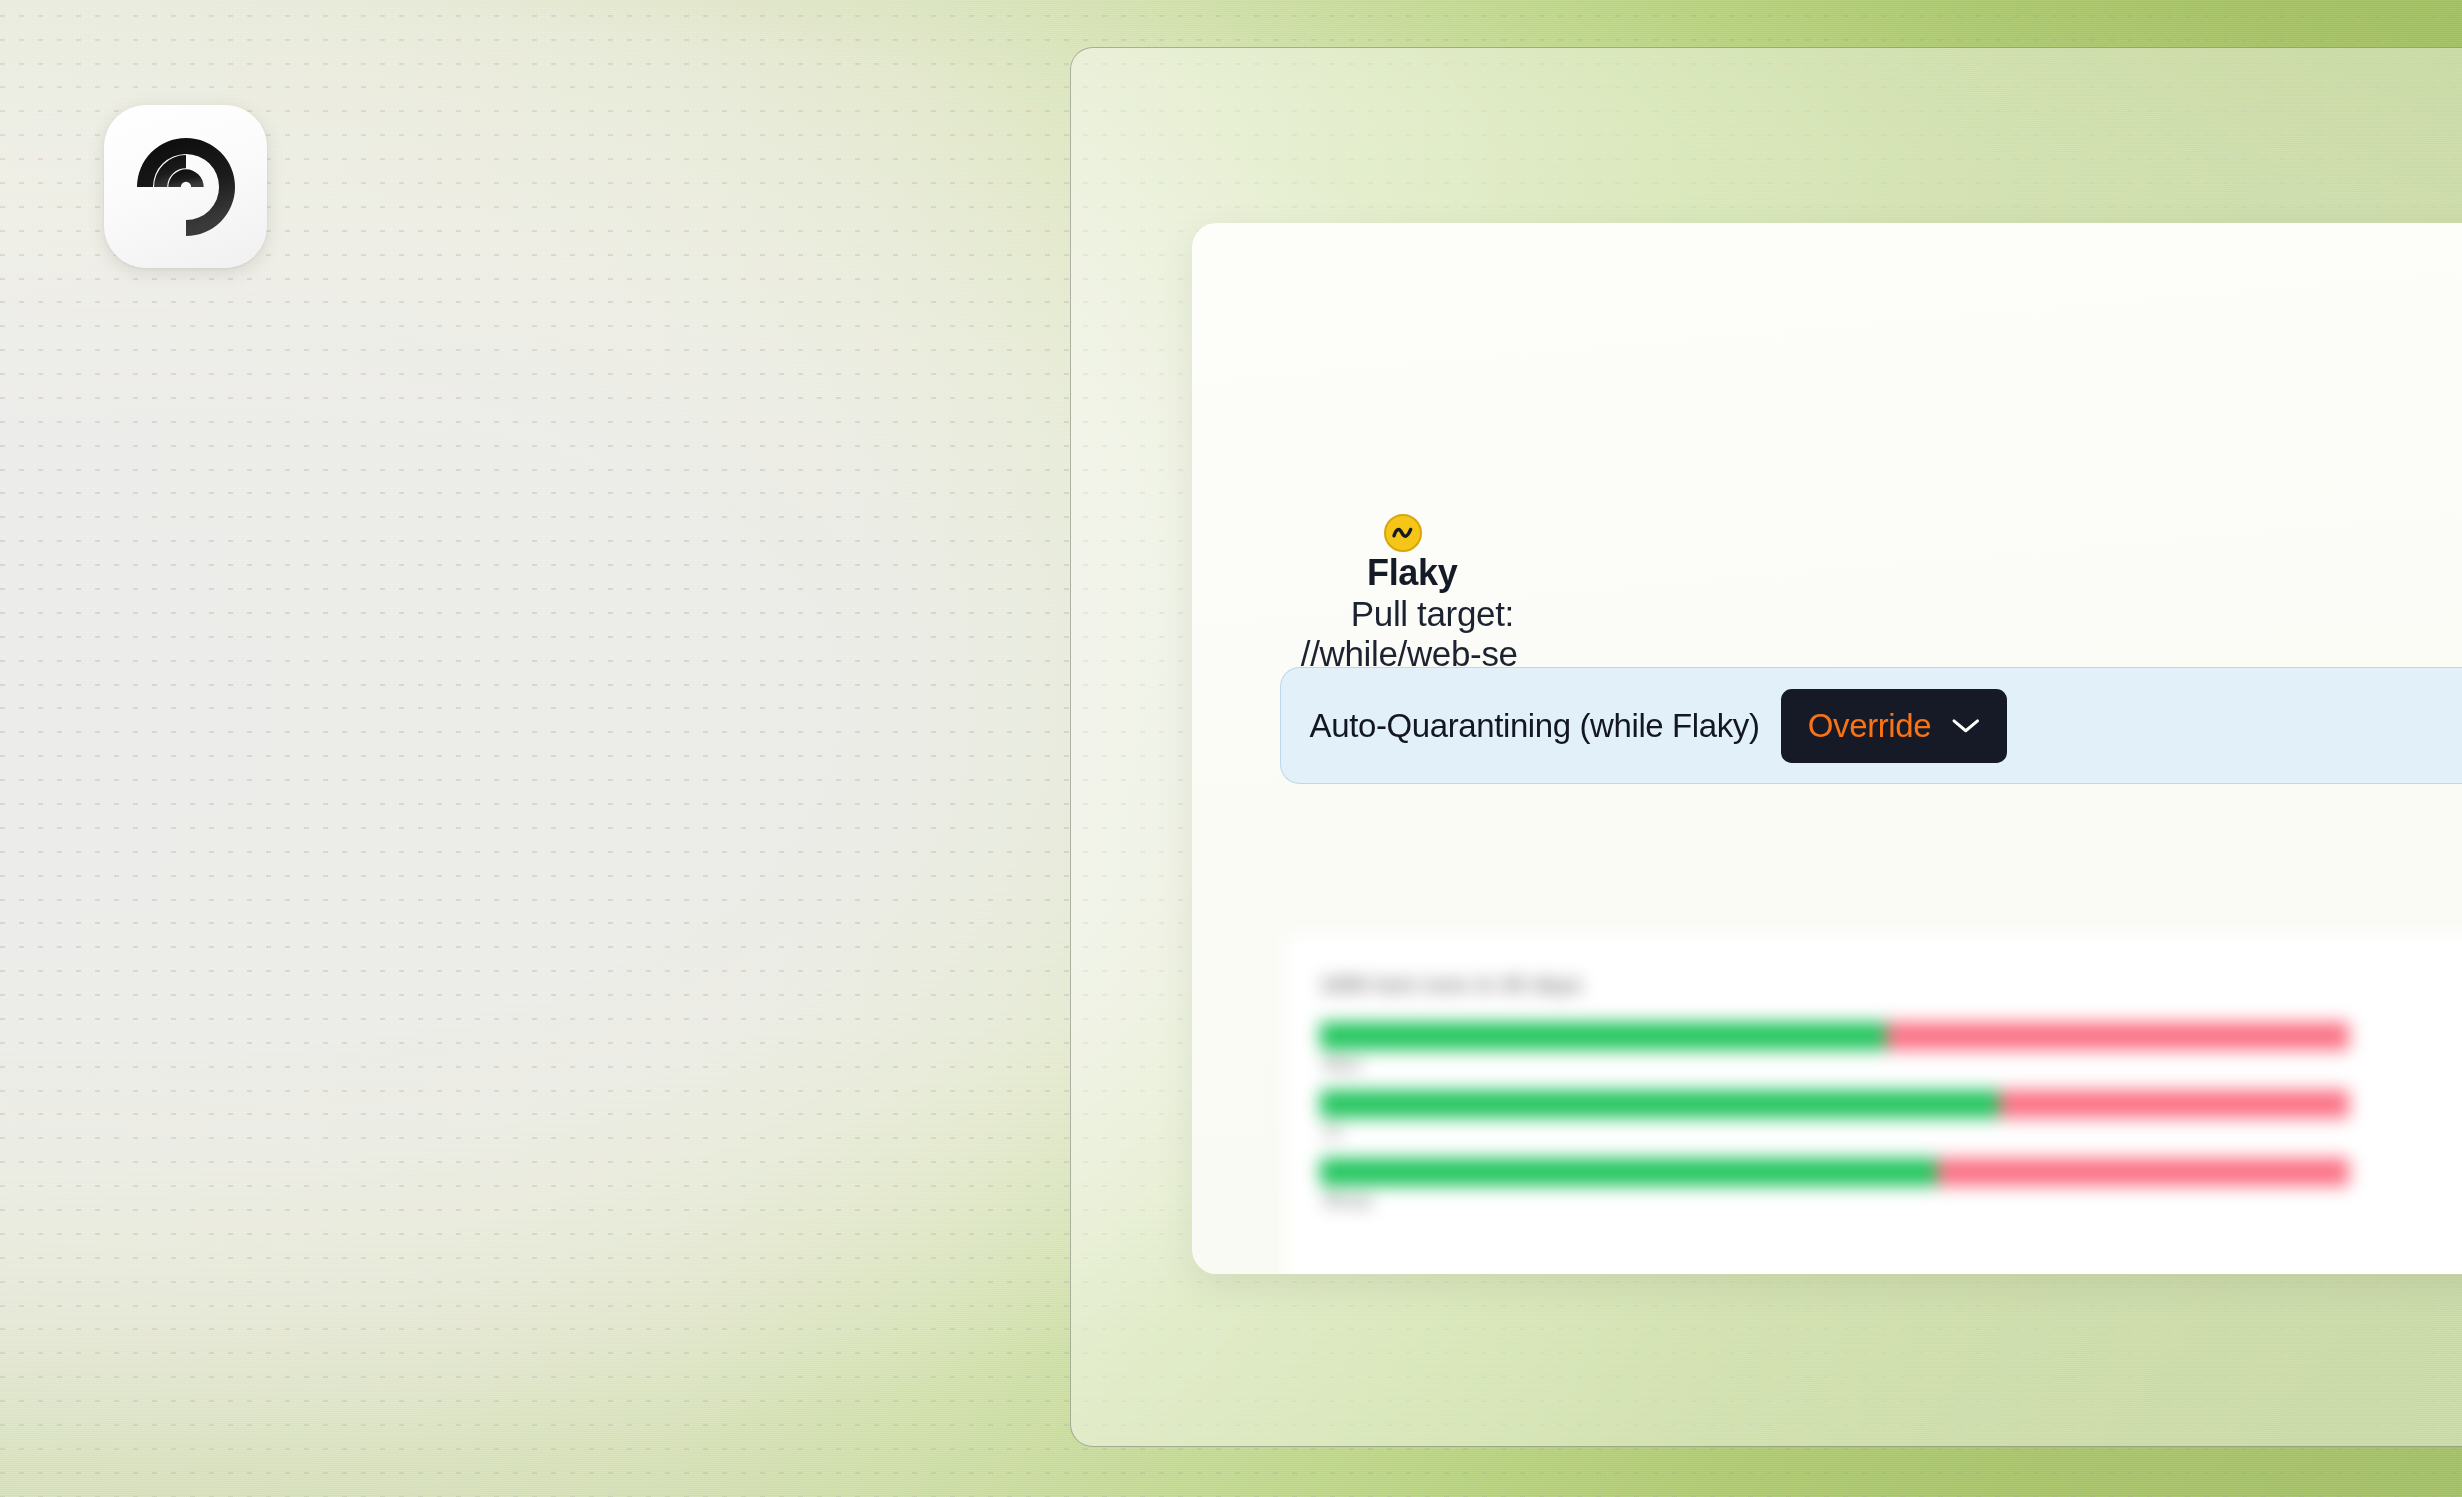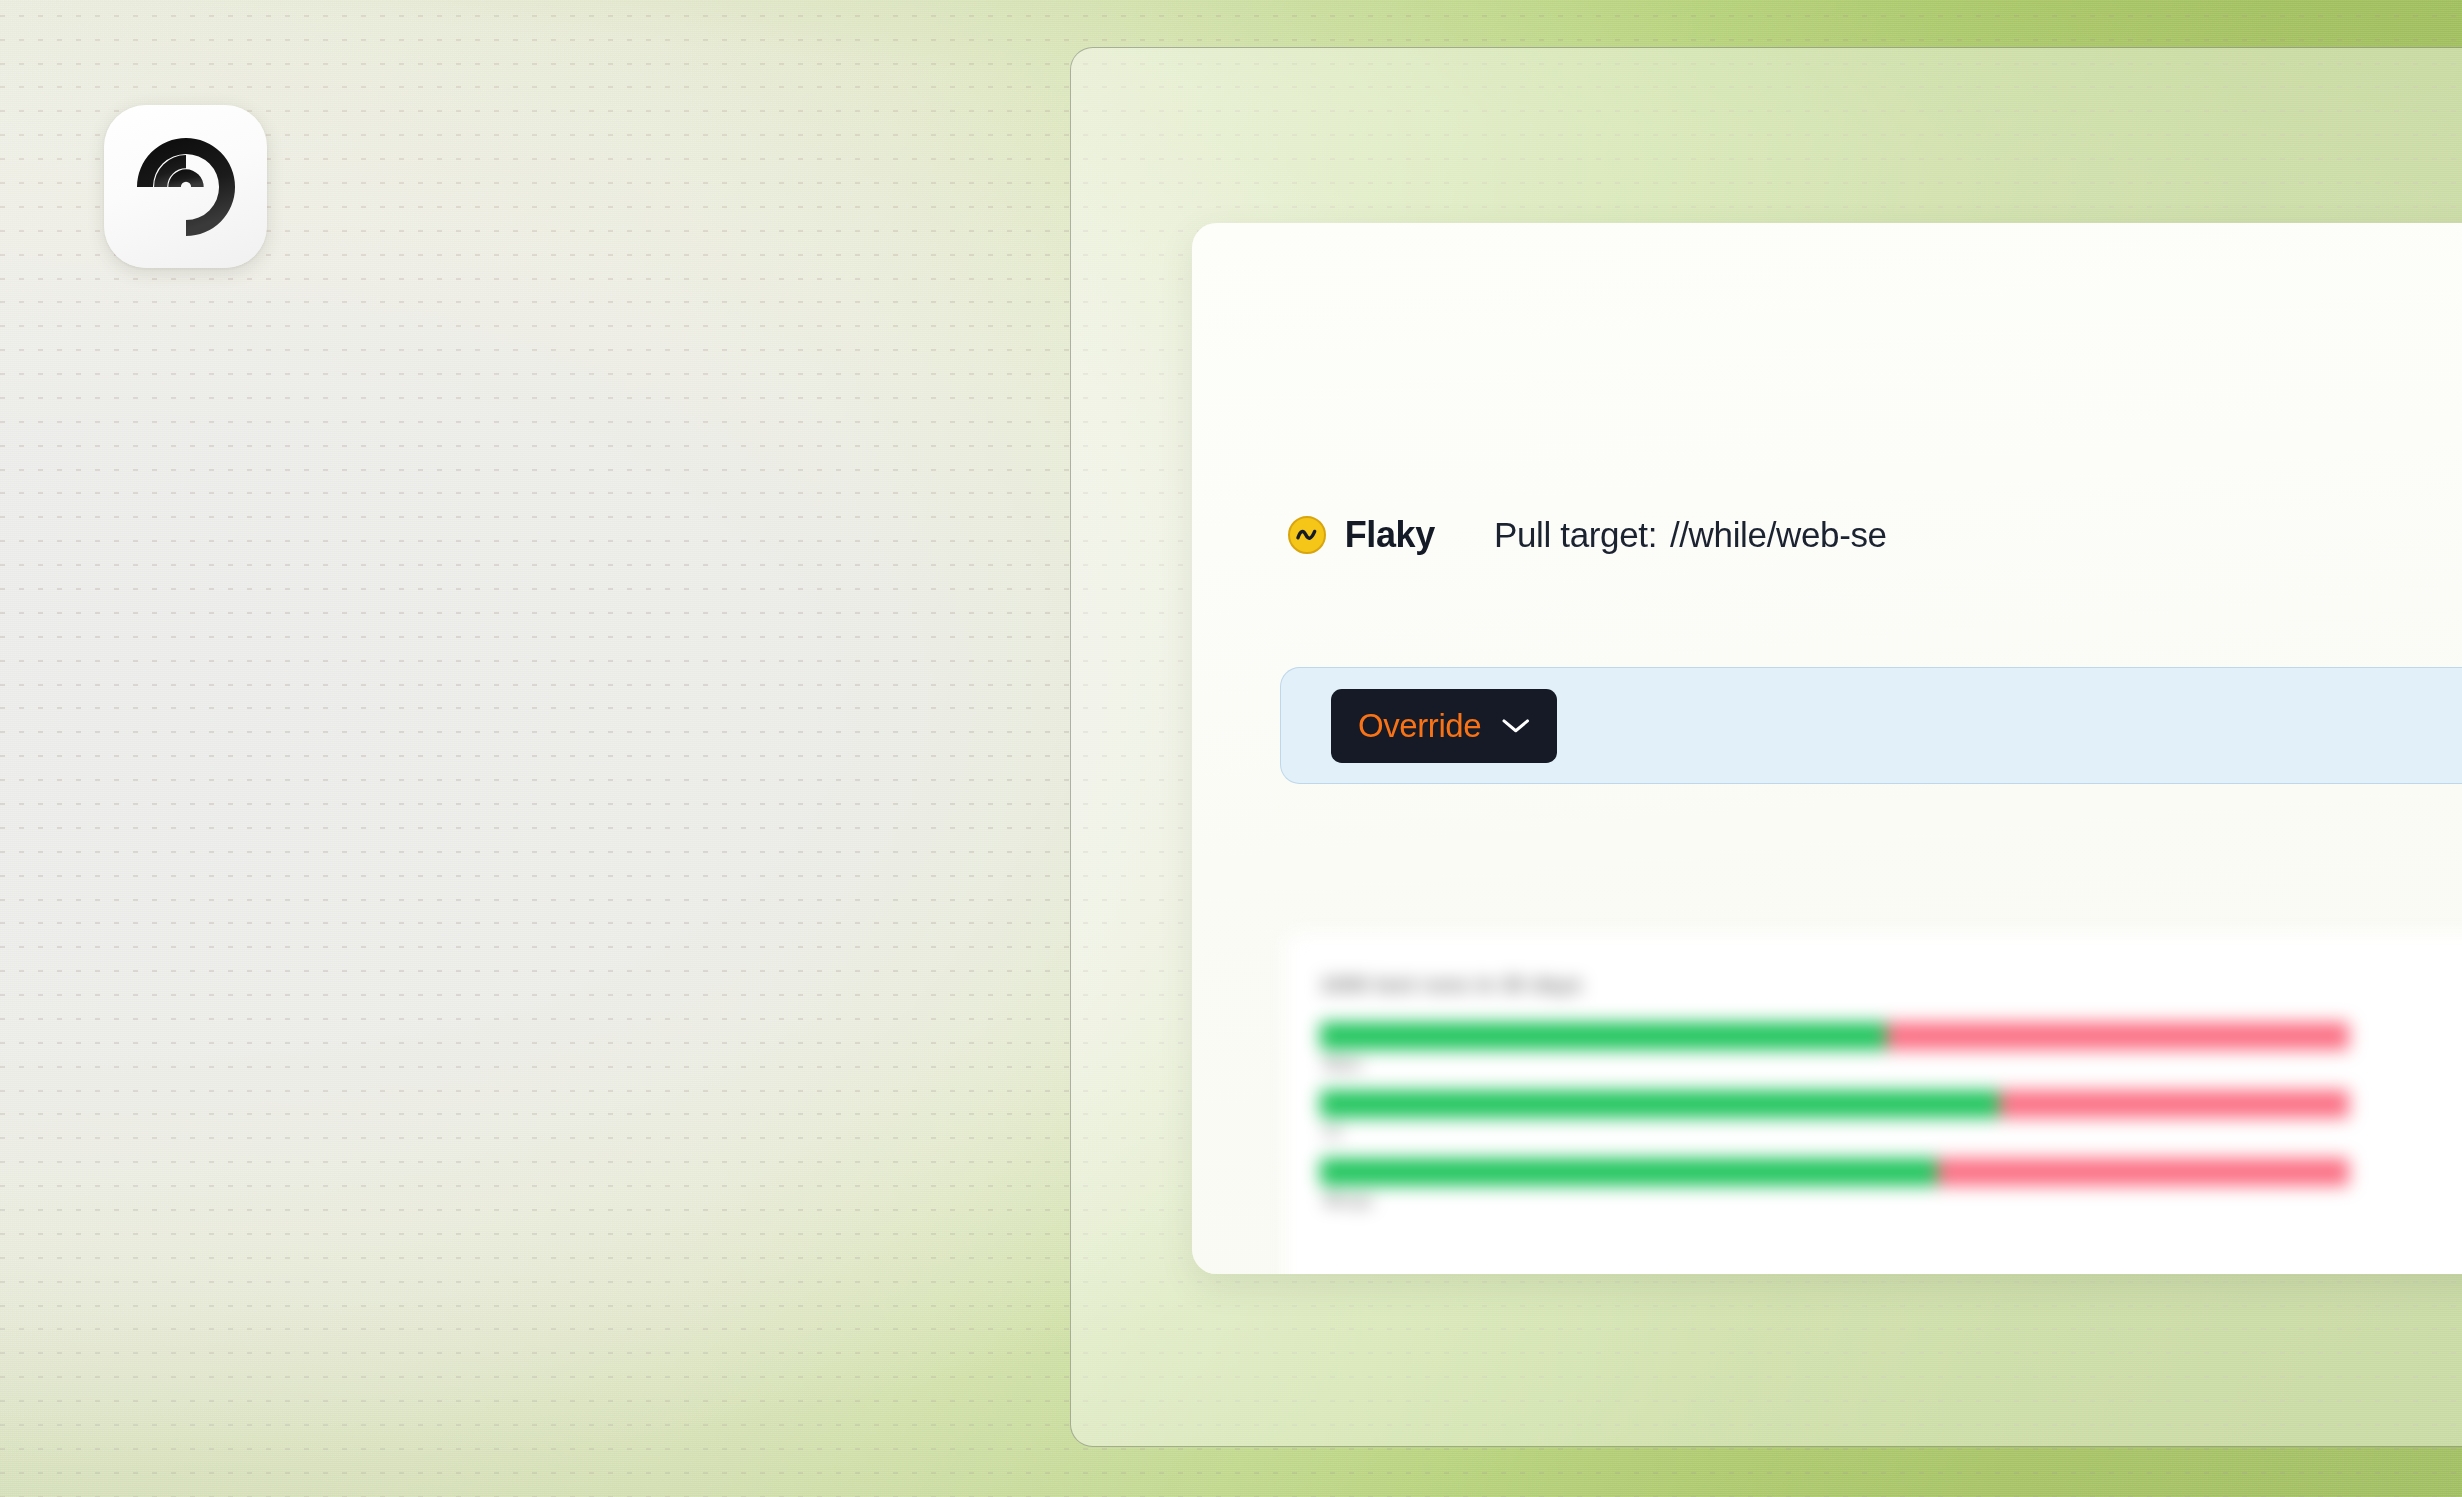--- a/index.html
+++ b/index.html
@@ -156,20 +156,21 @@
     white-space: nowrap;
   }
 
   .meta-row {
     position: absolute;
     left: 96px;
     top: 291px;
     display: flex;
     align-items: center;
     white-space: nowrap;
+    flex-direction: column;
   }
   .flaky-icon {
     width: 38px; height: 38px;
     border-radius: 50%;
     background: #f5c518;
     border: 2.5px solid #d8a50c;
     box-sizing: border-box;
     display: flex; align-items: center; justify-content: center;
     flex: 0 0 auto;
   }
@@ -392,20 +393,21 @@
         <svg width="24.6" height="16.7" viewBox="0 0 50 34" fill="none">
           <path d="M6 22 C11 6, 17 6, 22 16 C27 26, 33 26, 40 9" stroke="#141a26" stroke-width="7" stroke-linecap="round" fill="none"></path>
         </svg>
       </span>
       <span class="flaky-label">Flaky</span>
       <span class="bazel-label">Pull target:</span>
       <span class="bazel-value">//while/web-se</span>
     </div>
 
     <div class="banner">
+      <span class="banner-text">Auto-Quarantining (while Flaky)</span>
       <div class="override-btn">
         <span class="override-label">Override</span>
         <span class="chevron">
           <svg width="29.5" height="17.7" viewBox="0 0 60 36" fill="none">
             <path d="M6 8 L30 28 L54 8" stroke="#ffffff" stroke-width="6" stroke-linecap="round" stroke-linejoin="round" fill="none"></path>
           </svg>
         </span>
       </div>
     </div>
 

